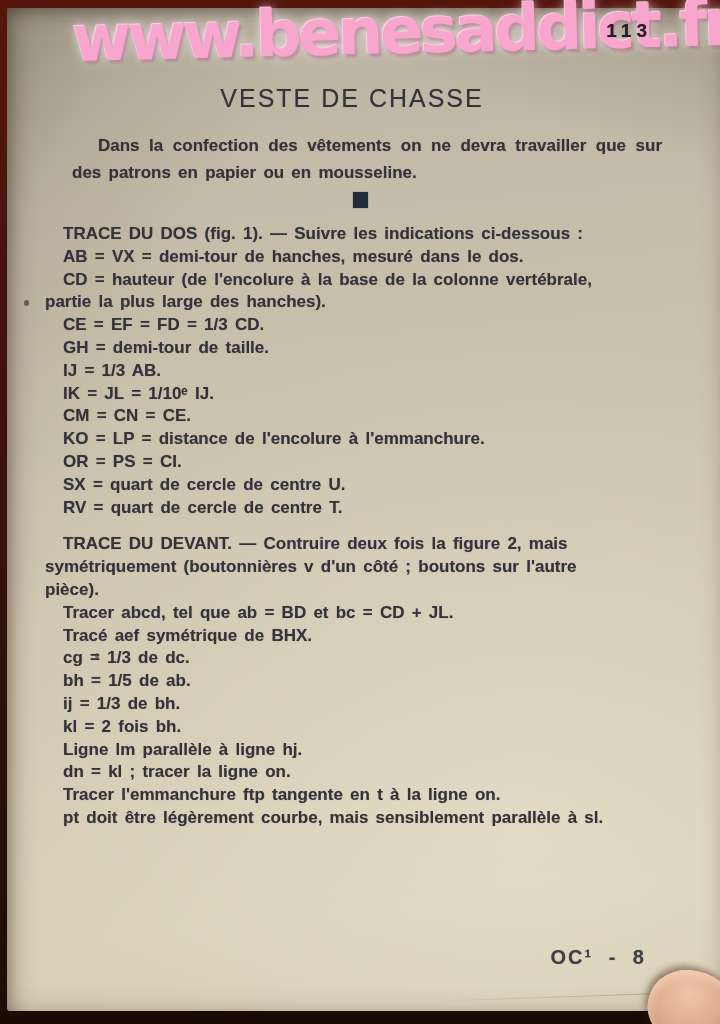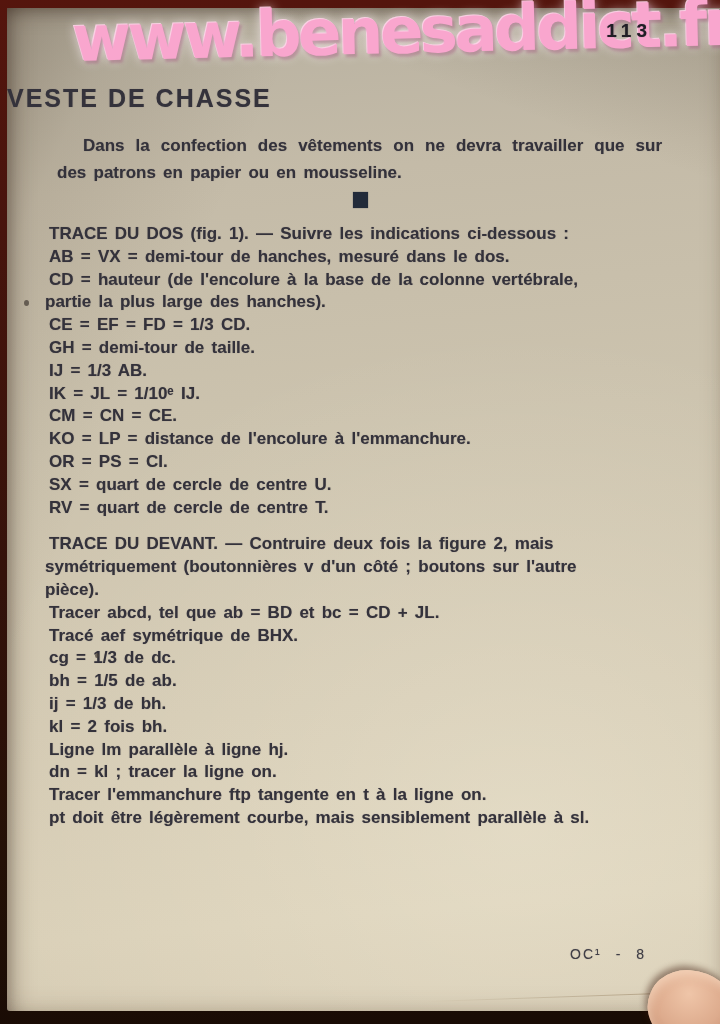--- a/index.html
+++ b/index.html
@@ -56,58 +56,59 @@
     font-size: 19px;
     font-weight: 700;
     letter-spacing: 5px;
     color: #211f26;
     text-shadow: 0 0 1px rgba(33,31,38,0.5);
   }
   .page-title {
     position: absolute;
     top: 76px; left: 0;
     width: 690px;
+    text-align: center;
     font-size: 25px;
-    font-weight: 700;
+    font-weight: 400;
     letter-spacing: 2px;
     white-space: nowrap;
   }
 
   
   .content {
     position: absolute;
     left: 38px; top: 124px; width: 617px;
   }
   .line {
     font-size: 17px;
     font-weight: 700;
     line-height: 22.8px;
     word-spacing: 2.5px;
     white-space: nowrap;
   }
-  .intro .line { line-height: 27px; margin-left: 12px; }
+  .intro .line { line-height: 27px; margin-left: 27px; }
   .intro .just { text-align-last: justify; text-align: justify; }
   .intro .first { padding-left: 26px; }
   .divider-square {
     width: 15px; height: 16px;
     margin: 6px auto 0 308px;
     background: #222b3a;
     box-shadow: 0 0 1px rgba(34,43,58,0.6);
   }
   .section { margin-top: 0; }
   .section-dos { margin-top: 15px; }
   .section-devant { margin-top: 14px; }
-  .line.ind { margin-left: 4px; }
+  .line.ind { margin-left: 18px; }
   .line.out { margin-left: 0; }
 
   .plate-mark {
     position: absolute;
     top: 938px; right: 74px;
-    font-size: 14px;
-    font-weight: 400;
+    font-size: 20px;
+    font-weight: 700;
     letter-spacing: 2px;
     word-spacing: 8px;
     color: #403e46;
     text-shadow: 0 0 1px rgba(64,62,70,0.45);
   }
 
   
   .speck { position: absolute; background: #4a4239; border-radius: 50%; opacity: 0.75; }
   .speck1 { left: 17px; top: 292px; width: 5px; height: 6px; }
   .speck2 { left: 88px; top: 645px; width: 4px; height: 5px; }

